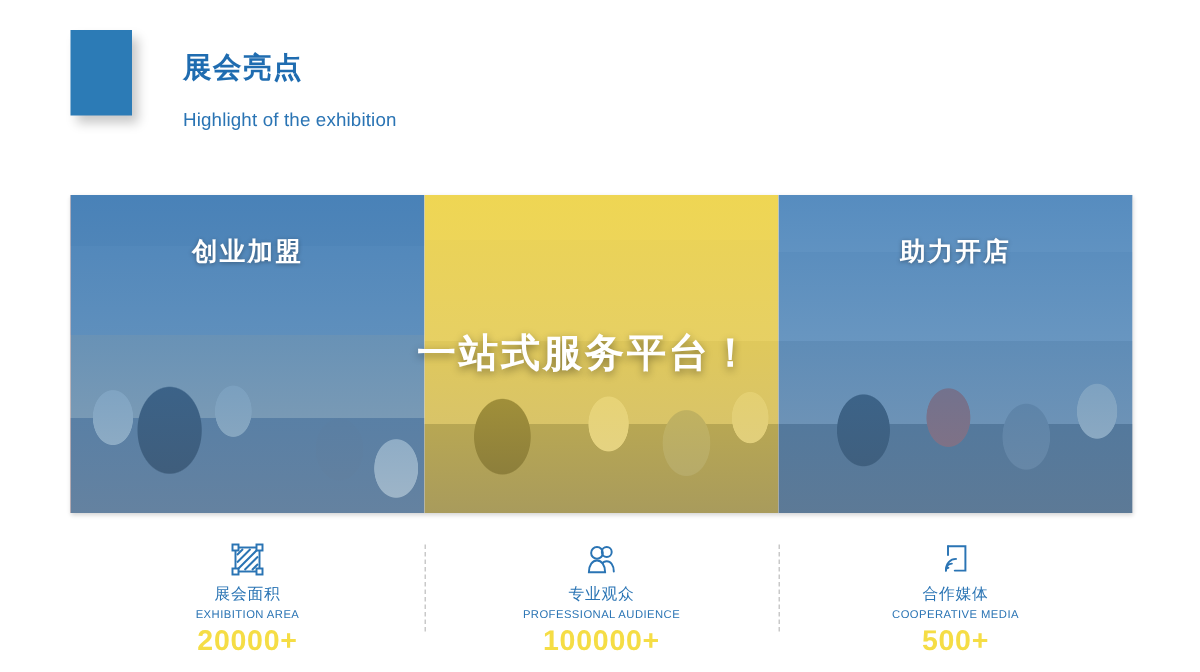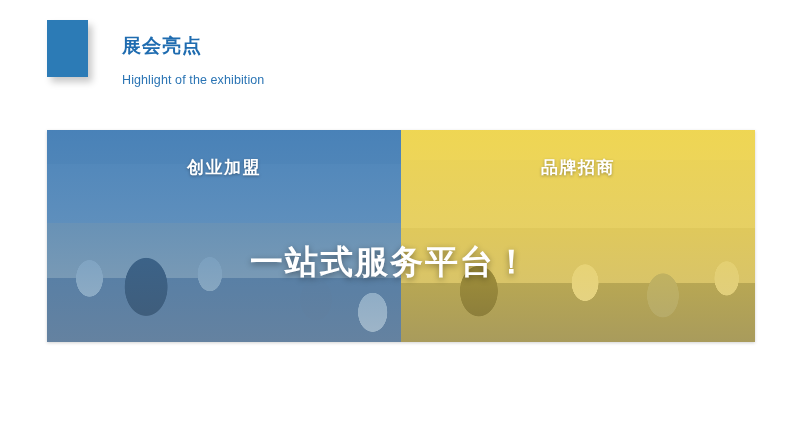--- a/index.html
+++ b/index.html
@@ -91,24 +91,24 @@
   }
   .panel-label{
     position:absolute; left:0; right:0; top:26px;
     text-align:center;
     font-family:"DejaVu Sans","Liberation Sans",sans-serif;
     font-size:17px; font-weight:bold; color:#ffffff;
     letter-spacing:1.5px;
     text-shadow:0 1px 3px rgba(0,0,0,.35);
   }
   .center-headline{
-    position:absolute; left:0; right:0; top:240px;
+    position:absolute; left:0; right:0; top:218px;
     text-align:center; z-index:5;
     font-family:Liberation Serif, serif;
-    font-size:33px; font-weight:bold; color:#ffffff;
+    font-size:26px; font-weight:bold; color:#ffffff;
     letter-spacing:2px;
     text-shadow:0 2px 6px rgba(0,0,0,.40);
     pointer-events:none;
   }
 
   
   .stats{
     position:absolute; left:47px; top:360px;
     width:708px; height:72px; display:flex;
   }
@@ -153,30 +153,76 @@
 
     <div class="panel">
       <div class="photo p1"></div>
       <div class="tint blue"></div>
       <div class="panel-label">创业加盟</div>
     </div>
 
     <div class="panel">
       <div class="photo p2"></div>
       <div class="tint yellow"></div>
-      <div class="panel-label">品牌招商</div>
-    </div>
-
+    </div>
+
+    <div class="panel">
+      <div class="photo p3"></div>
+      <div class="tint blue"></div>
+      <div class="panel-label">助力开店</div>
+    </div>
 
 
   </div>
 
   <div class="center-headline">一站式服务平台！</div>
 
   <div class="stats">
 
-
-
-
+    <div class="stat">
+      <div class="stat-icon">
+        <svg width="26" height="26" viewBox="0 0 26 26" fill="none" stroke="#2A74B4" stroke-width="1.3">
+          <rect x="5" y="5" width="16" height="16"></rect>
+          <path d="M6 20 L20 6 M6 15 L15 6 M6 10 L10 6 M11 20 L20 11 M16 20 L20 16"></path>
+          <rect x="3" y="3" width="4" height="4" fill="#ffffff"></rect>
+          <rect x="19" y="3" width="4" height="4" fill="#ffffff"></rect>
+          <rect x="3" y="19" width="4" height="4" fill="#ffffff"></rect>
+          <rect x="19" y="19" width="4" height="4" fill="#ffffff"></rect>
+        </svg>
+      </div>
+      <div class="stat-cn">展会面积</div>
+      <div class="stat-en">EXHIBITION AREA</div>
+      <div class="stat-num">20000+</div>
+    </div>
+
+    <div class="stat">
+      <div class="stat-icon">
+        <svg width="26" height="26" viewBox="0 0 26 26" fill="none" stroke="#2A74B4" stroke-width="1.3" stroke-linecap="round">
+          <circle cx="16.5" cy="8" r="3.3"></circle>
+          <path d="M11.8 21 C11.8 16.8 13.9 14.2 16.5 14.2 C19.1 14.2 21.2 16.8 21.2 21"></path>
+          <circle cx="10" cy="8.6" r="3.9"></circle>
+          <path d="M4.6 21.5 C4.6 16.6 7 13.7 10 13.7 C13 13.7 15.4 16.6 15.4 21.5 Z" fill="#ffffff"></path>
+        </svg>
+      </div>
+      <div class="stat-cn">专业观众</div>
+      <div class="stat-en">PROFESSIONAL AUDIENCE</div>
+      <div class="stat-num">100000+</div>
+    </div>
+
+
+    <div class="stat">
+      <div class="stat-icon">
+        <svg width="26" height="26" viewBox="0 0 26 26" fill="none" stroke="#2A74B4" stroke-width="1.3" stroke-linecap="round">
+          <path d="M8 4.2 L19.6 4.2 L19.6 20.4 L12.5 20.4"></path>
+          <path d="M8 4.2 L8 10"></path>
+          <path d="M6.6 20.4 C6.6 15.6 9.4 12.6 13.4 12.6" stroke-width="1.2"></path>
+          <path d="M6.6 20.4 C6.6 17.5 8.3 15.7 10.6 15.7" stroke-width="1.2"></path>
+          <path d="M6.6 20.4 C6.6 19.2 7.3 18.5 8.3 18.5" stroke-width="1.2"></path>
+        </svg>
+      </div>
+      <div class="stat-cn">合作媒体</div>
+      <div class="stat-en">COOPERATIVE MEDIA</div>
+      <div class="stat-num">500+</div>
+    </div>
 
   </div>
 
 </div>
 
 </body></html>

